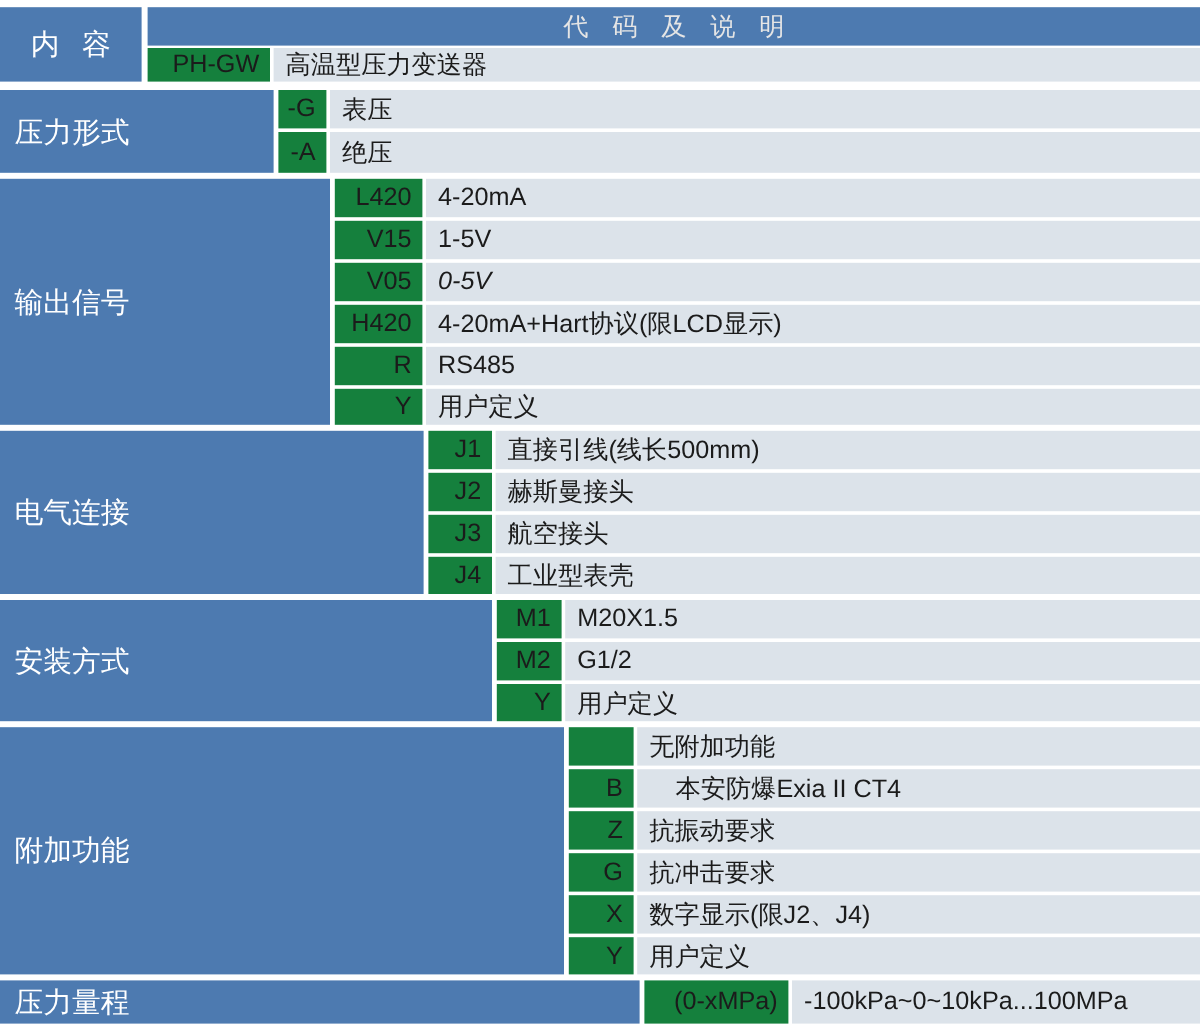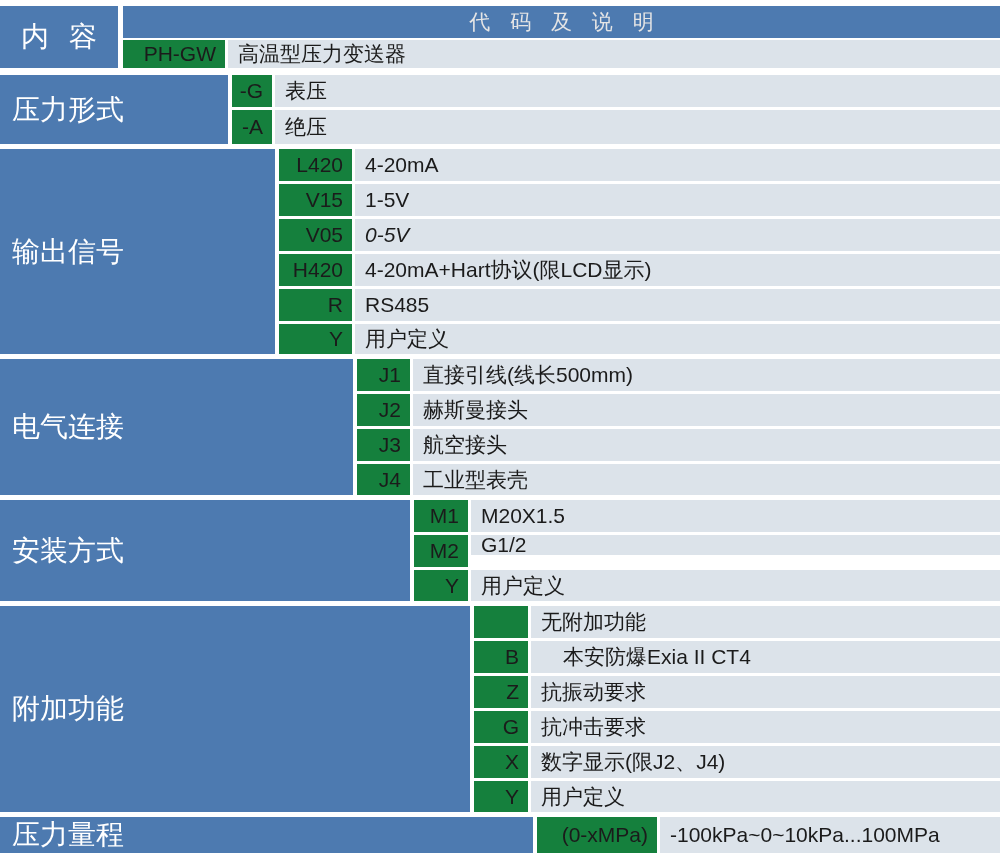--- a/index.html
+++ b/index.html
@@ -27,21 +27,21 @@
     display: flex;
     align-items: center;
     white-space: nowrap;
     overflow: hidden;
   }
 
   
   .cat {
     background: #4d7ab0;
     color: #ffffff;
-    font-size: 28px;
+    font-size: 24px;
     padding-left: 12px;
   }
   .cat.center {
     justify-content: center;
     padding-left: 0;
     letter-spacing: 6px;
     text-indent: 6px;
   }
 
   
@@ -124,21 +124,21 @@
 
   <div class="cell code" style="left:357px; top:464px; width:53px; height:31px;">J4</div>
   <div class="cell desc" style="left:413px; top:464px; width:587px; height:31px;">工业型表壳</div>
 
   <div class="cell cat" style="left:0px;   top:500px; width:410px; height:101px;">安装方式</div>
 
   <div class="cell code" style="left:414px; top:500px; width:54px; height:32px;">M1</div>
   <div class="cell desc" style="left:471px; top:500px; width:529px; height:32px;">M20X1.5</div>
 
   <div class="cell code" style="left:414px; top:535px; width:54px; height:32px;">M2</div>
-  <div class="cell desc" style="left:471px; top:535px; width:529px; height:20px;">G1/2</div>
+  <div class="cell desc" style="left:471px; top:535px; width:529px; height:32px;">G1/2</div>
 
   <div class="cell code" style="left:414px; top:570px; width:54px; height:31px;">Y</div>
   <div class="cell desc" style="left:471px; top:570px; width:529px; height:31px;">用户定义</div>
 
   <div class="cell cat" style="left:0px;   top:606px; width:470px; height:206px;">附加功能</div>
 
   <div class="cell code" style="left:474px; top:606px; width:54px; height:32px;"></div>
   <div class="cell desc" style="left:531px; top:606px; width:469px; height:32px;">无附加功能</div>
 
   <div class="cell code" style="left:474px; top:641px; width:54px; height:32px;">B</div>

